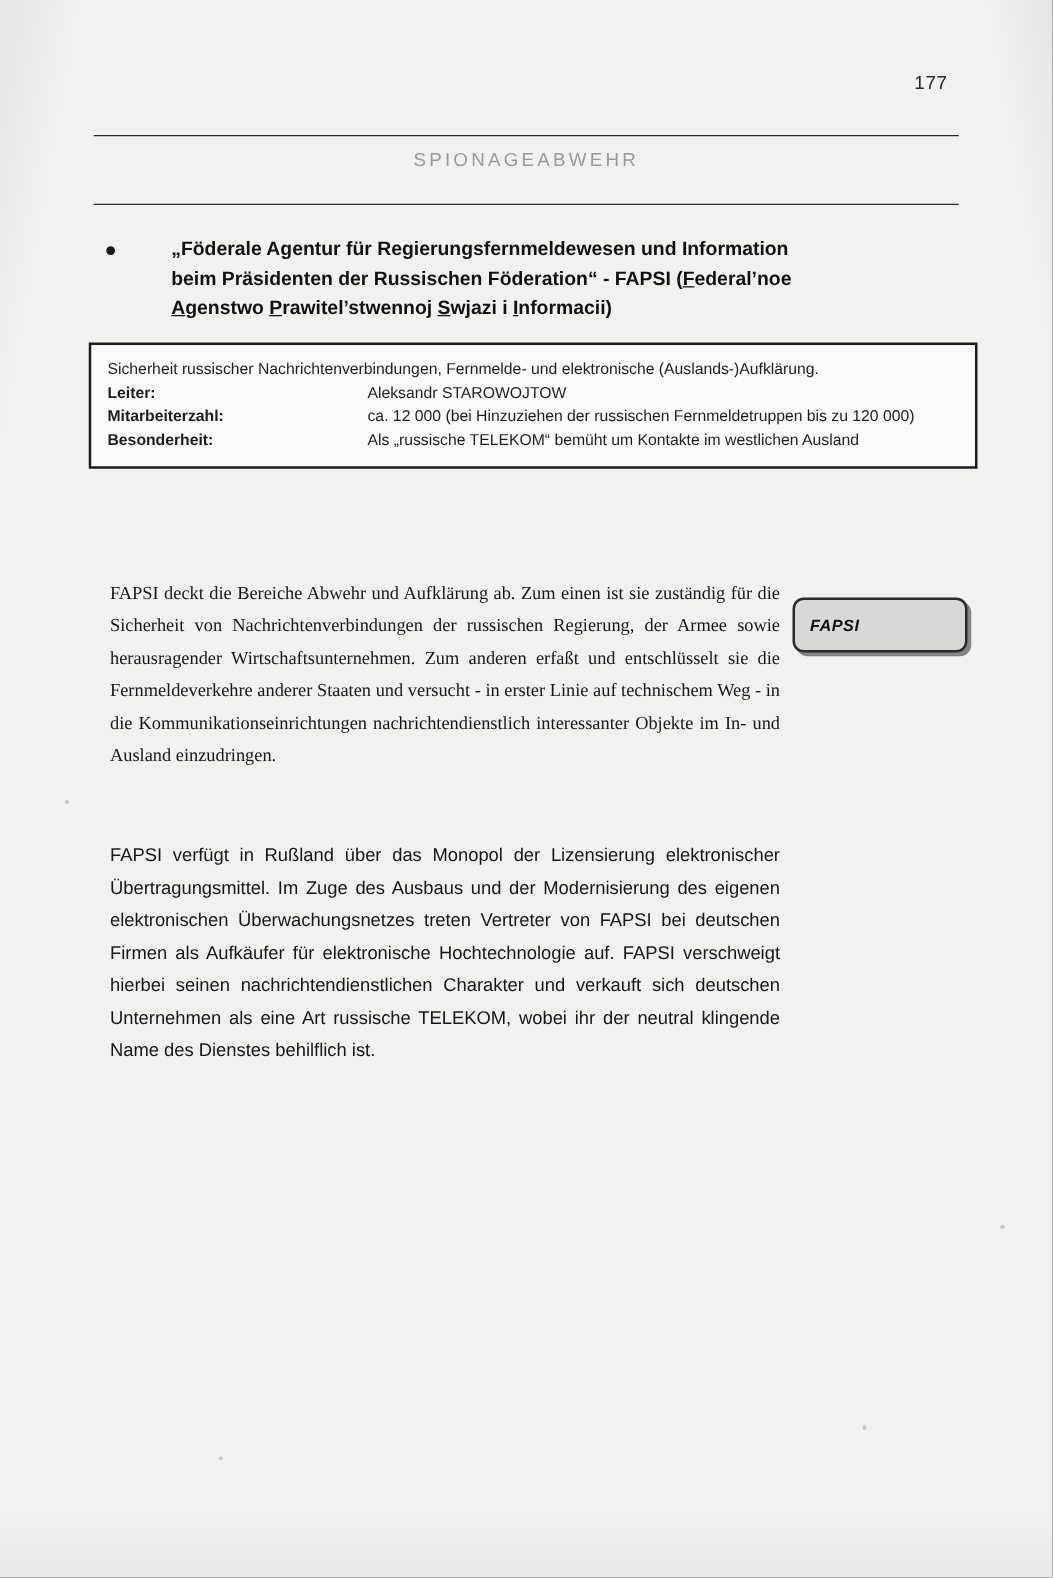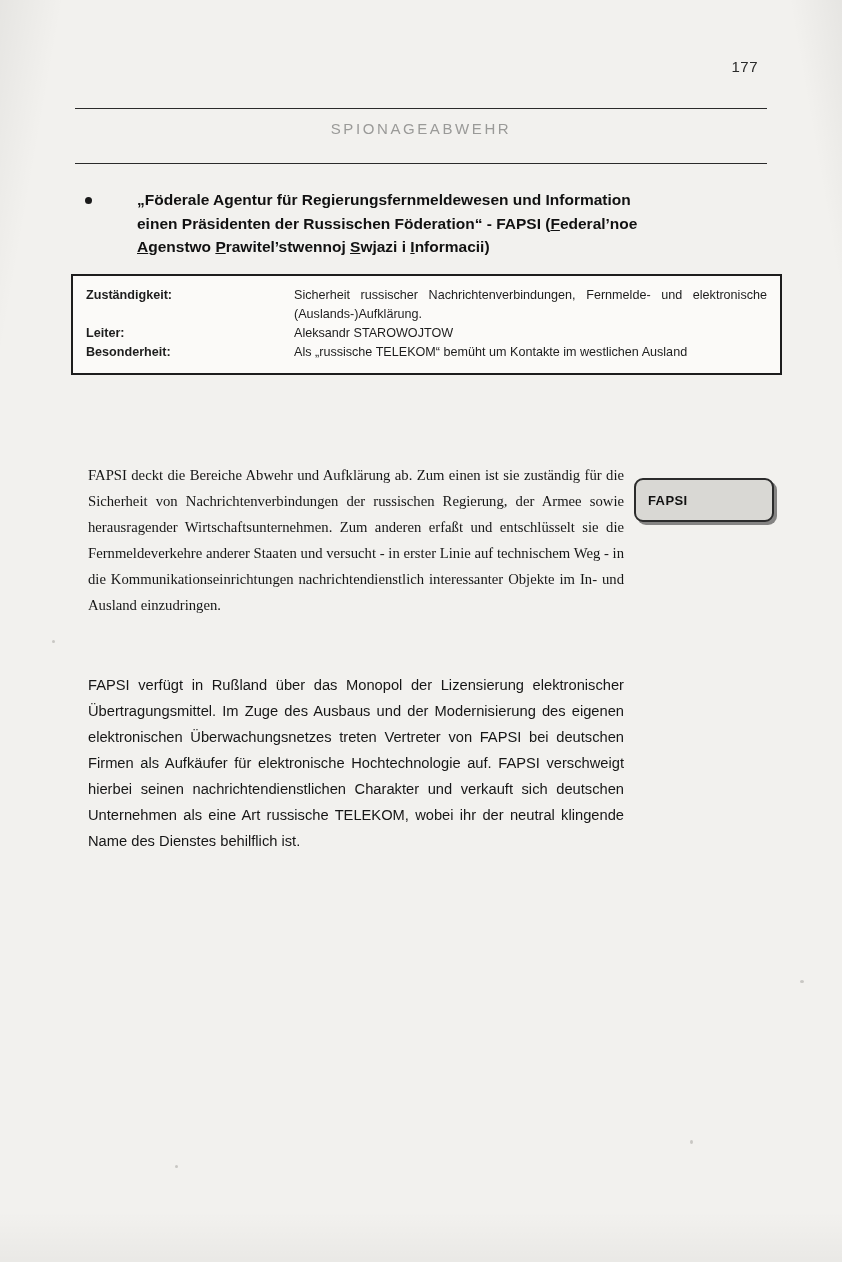--- a/index.html
+++ b/index.html
@@ -125,20 +125,21 @@
     left: 634px;
     width: 140px;
     height: 44px;
     background: #d9d8d4;
     border: 2px solid #2b2b2b;
     border-radius: 9px 9px 9px 9px;
     box-shadow: 3px 3px 0 rgba(0,0,0,0.45);
     display: flex;
     align-items: center;
     box-sizing: border-box;
+    font-style: italic;
   }
   .fapsi-tab span {
     padding-left: 12px;
     font-size: 13px;
     font-weight: bold;
     letter-spacing: 0.4px;
     color: #111;
   }
   .speck {
     position: absolute;
@@ -155,33 +156,36 @@
   <div class="page-number">177</div>
 
   <div class="rule rule-top"></div>
   <div class="chapter-title">SPIONAGEABWEHR</div>
   <div class="rule rule-bottom"></div>
 
   <div class="bullet-block">
     <div class="bullet-dot"></div>
     <div class="bullet-text">
       <span>„Föderale Agentur für Regierungsfernmeldewesen und Information</span><br>
-      <span>einen Präsidenten der Russischen Föderation“ - FAPSI (</span><span class="u">F</span><span>ederal’noe</span><br>
+      <span>beim Präsidenten der Russischen Föderation“ - FAPSI (</span><span class="u">F</span><span>ederal’noe</span><br>
       <span class="u">A</span><span>genstwo </span><span class="u">P</span><span>rawitel’stwennoj </span><span class="u">S</span><span>wjazi i </span><span class="u">I</span><span>nformacii)</span>
     </div>
   </div>
 
   <div class="info-box">
     <div class="info-row">
-      <div class="info-label">Zuständigkeit:</div>
       <div class="info-value">Sicherheit russischer Nachrichtenverbindungen, Fernmelde- und elektronische (Auslands-)Aufklärung.</div>
     </div>
     <div class="info-row">
       <div class="info-label">Leiter:</div>
       <div class="info-value">Aleksandr STAROWOJTOW</div>
+    </div>
+    <div class="info-row">
+      <div class="info-label">Mitarbeiterzahl:</div>
+      <div class="info-value">ca. 12 000 (bei Hinzuziehen der russischen Fernmeldetruppen bis zu 120 000)</div>
     </div>
     <div class="info-row">
       <div class="info-label">Besonderheit:</div>
       <div class="info-value">Als „russische TELEKOM“ bemüht um Kontakte im westlichen Ausland</div>
     </div>
   </div>
 
   <div class="body-col para-1">FAPSI deckt die Bereiche Abwehr und Aufklärung ab. Zum einen ist sie zuständig für die Sicherheit von Nachrichtenverbindungen der russischen Regierung, der Armee sowie herausragender Wirtschaftsunternehmen. Zum anderen erfaßt und entschlüsselt sie die Fernmeldeverkehre anderer Staaten und versucht - in erster Linie auf technischem Weg - in die Kommunikationseinrichtungen nachrichtendienstlich interessanter Objekte im In- und Ausland einzudringen.</div>
 
   <div class="fapsi-tab">

